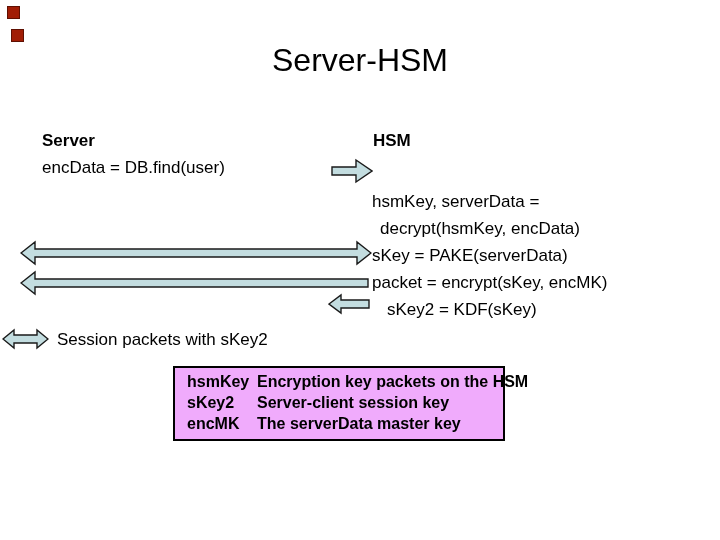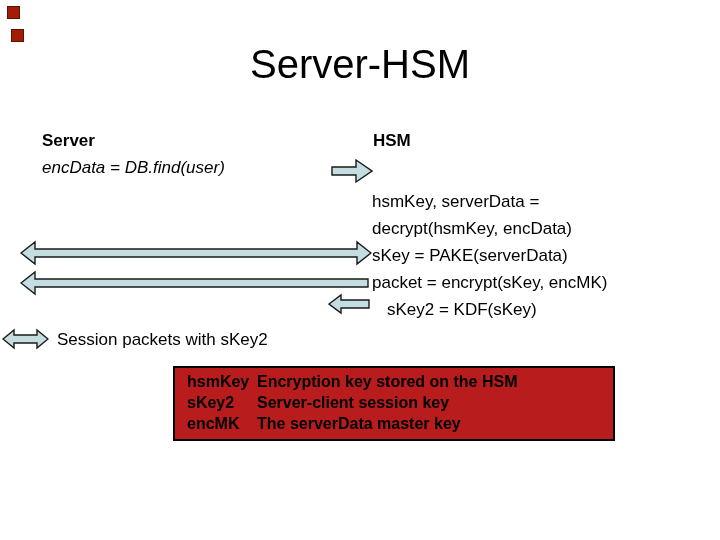--- a/index.html
+++ b/index.html
@@ -6,55 +6,55 @@
   .slide{
     position:relative;width:720px;height:540px;background:#ffffff;
     font-family:"Liberation Sans","DejaVu Sans",sans-serif;color:#000;
     overflow:hidden;
   }
   .deco{position:absolute;width:13px;height:13px;background:var(--deco-color,#a11d05);border:1px solid #5f1002;box-sizing:border-box;}
   .deco1{left:7px;top:6px;}
   .deco2{left:11px;top:29px;}
   .title{
     position:absolute;left:0;top:42px;width:100%;margin:0;
-    font-size:40px;font-weight:400;text-align:center;letter-spacing:0;
+    font-size:32px;font-weight:400;text-align:center;letter-spacing:0;
   }
   .txt{position:absolute;font-size:17px;line-height:20px;white-space:nowrap;}
   .bold{font-weight:bold;}
   .arrow{position:absolute;}
   .arrow polygon{fill:var(--arrow-fill,#c3dde0);stroke:var(--arrow-stroke,#1a1a1a);stroke-width:1.4;stroke-linejoin:miter;}
   .legend{
-    position:absolute;left:173px;top:366px;width:442px;box-sizing:border-box;
-    border:2px solid #000;padding:3px 8px 5px 12px;background:#b91c1c;
+    position:absolute;left:173px;top:366px;width:332px;box-sizing:border-box;
+    border:2px solid #000;padding:3px 8px 5px 12px;background:#f0abfc;
   }
   .legend-row{display:flex;font-size:16px;font-weight:bold;line-height:21px;}
   .legend-term{width:70px;flex:0 0 70px;}
   .legend-def{flex:1;white-space:nowrap;}
 </style>
 </head>
 <body>
 
 <div class="slide">
 
   <div class="deco deco1"></div>
   <div class="deco deco2"></div>
 
   <h1 class="title">Server-HSM</h1>
 
   <div class="txt bold" style="left:42px;top:131px;text-align:center;">Server</div>
   <div class="txt bold" style="left:373px;top:131px;">HSM</div>
 
-  <div class="txt" style="left:42px;top:158px;font-style:italic;">encData = DB.find(user)</div>
+  <div class="txt" style="left:42px;top:158px;">encData = DB.find(user)</div>
 
   <svg class="arrow" style="left:331px;top:158px;" width="42" height="26" viewBox="0 0 42 26">
     <polygon points="1,9 25,9 25,2 41,13 25,24 25,17 1,17"></polygon>
   </svg>
 
   <div class="txt" style="left:372px;top:192px;">hsmKey, serverData =</div>
-  <div class="txt" style="left:372px;top:219px;">decrypt(hsmKey, encData)</div>
+  <div class="txt" style="left:380px;top:219px;">decrypt(hsmKey, encData)</div>
   <div class="txt" style="left:372px;top:246px;">sKey = PAKE(serverData)</div>
   <div class="txt" style="left:372px;top:273px;">packet = encrypt(sKey, encMK)</div>
   <div class="txt" style="left:387px;top:300px;text-align:right;">sKey2 = KDF(sKey)</div>
 
   <svg class="arrow" style="left:20px;top:240px;" width="352" height="26" viewBox="0 0 352 26">
     <polygon points="1,13 15,2 15,9 337,9 337,2 351,13 337,24 337,17 15,17 15,24"></polygon>
   </svg>
 
   <svg class="arrow" style="left:20px;top:270px;" width="350" height="26" viewBox="0 0 350 26">
     <polygon points="1,13 15,2 15,9 348,9 348,17 15,17 15,24"></polygon>
@@ -65,21 +65,21 @@
   </svg>
 
   <svg class="arrow" style="left:2px;top:328px;" width="47" height="22" viewBox="0 0 47 22">
     <polygon points="1,11 12,2 12,7 35,7 35,2 46,11 35,20 35,15 12,15 12,20"></polygon>
   </svg>
   <div class="txt" style="left:57px;top:330px;">Session packets with sKey2</div>
 
   <div class="legend">
     <div class="legend-row">
       <div class="legend-term">hsmKey</div>
-      <div class="legend-def">Encryption key stored on the HSM</div>
+      <div class="legend-def">Encryption key packets on the HSM</div>
     </div>
     <div class="legend-row">
       <div class="legend-term">sKey2</div>
       <div class="legend-def">Server-client session key</div>
     </div>
     <div class="legend-row">
       <div class="legend-term">encMK</div>
       <div class="legend-def">The serverData master key</div>
     </div>
   </div>

